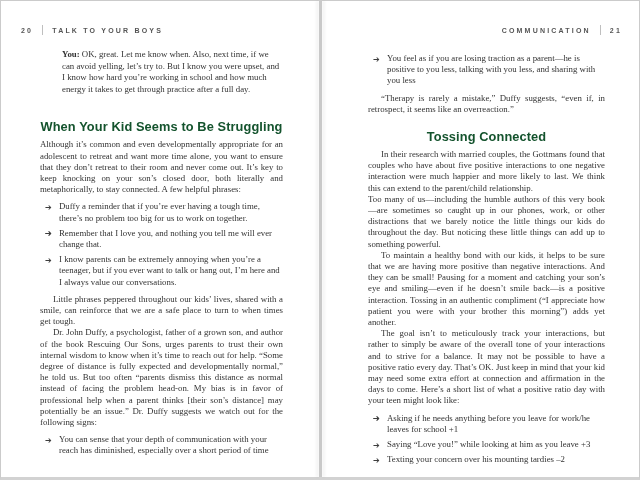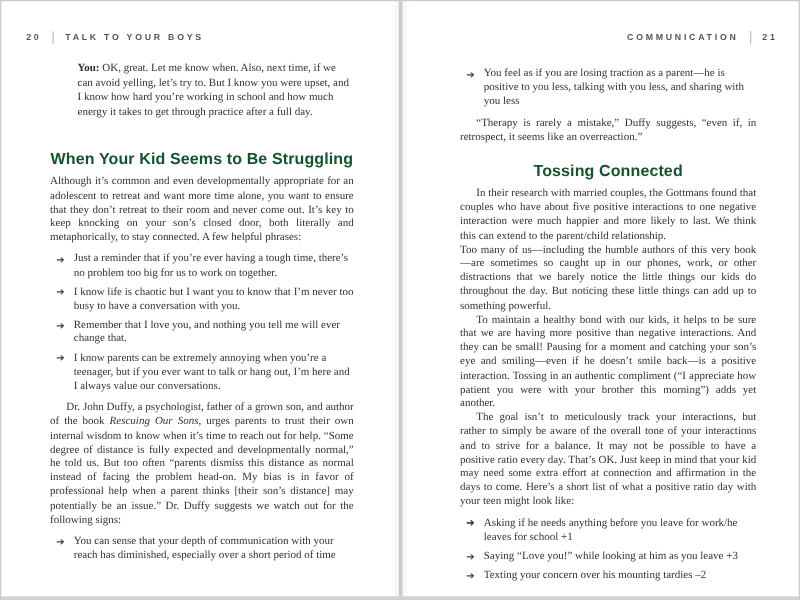--- a/index.html
+++ b/index.html
@@ -32,21 +32,21 @@
   .page.right .page-head { right:19px; }
   .head-sep { width:1px; height:10px; background:#bfbfbf; }
 
   .content { font-family:"Liberation Serif","DejaVu Serif",serif; color:#333333; }
 
   .dialogue {
     margin:0 0 10px 22px; padding-right:2px;
     font-size:8.8px; line-height:11.6px; text-align:left;
   }
   .seg-bold { font-weight:700; }
-  .seg-italic { font-style:italic; }
+  .seg-italic { }
 
   .section-heading {
     margin:24px 0 5px;
     font-family:"Liberation Sans","DejaVu Sans",sans-serif;
     font-size:12.8px; font-weight:700; color:#14532d; letter-spacing:0.1px;text-align:center;
   }
   .page.right .section-heading { margin-top:14px; }
 
   .para { margin:0; font-size:8.8px; line-height:11.2px; text-align:justify; }
   .para.indented { text-indent:13px; }
@@ -71,25 +71,26 @@
     <div class="page-head">
       <span>20</span>
       <span class="head-sep"></span>
       <span>TALK TO YOUR BOYS</span>
     </div>
     <div class="content">
         <p class="dialogue"><span class="seg-bold">You:</span><span class="seg"> OK, great. Let me know when. Also, next time, if we can avoid yelling, let’s try to. But I know you were upset, and I know how hard you’re working in school and how much energy it takes to get through practice after a full day.</span></p>
         <h2 class="section-heading">When Your Kid Seems to Be Struggling</h2>
         <p class="para"><span class="seg">Although it’s common and even developmentally appropriate for an adolescent to retreat and want more time alone, you want to ensure that they don’t retreat to their room and never come out. It’s key to keep knocking on your son’s closed door, both literally and metaphorically, to stay connected. A few helpful phrases:</span></p>
         <ul class="arrow-list">
-          <li><span class="arrow">➔</span><span><span class="seg">Just a reminder that if you’re ever having a tough time, there’s no problem too big for us to work on together.</span></span></li>
-          <li><span class="arrow">➔</span><span><span class="seg">I know life is chaotic but I want you to know that I’m never too busy to have a conversation with you.</span></span></li>
+          <li><span class="arrow">➔</span><span><span class="seg">Duffy a reminder that if you’re ever having a tough time, there’s no problem too big for us to work on together.</span></span></li>
+          <li><span class="arrow">➔</span></li>
           <li><span class="arrow">➔</span><span><span class="seg">Remember that I love you, and nothing you tell me will ever change that.</span></span></li>
           <li><span class="arrow">➔</span><span><span class="seg">I know parents can be extremely annoying when you’re a teenager, but if you ever want to talk or hang out, I’m here and I always value our conversations.</span></span></li>
         </ul>
+        <p class="para indented"><span class="seg">Little phrases peppered throughout our kids’ lives, shared with a smile, can reinforce that we are a safe place to turn to when times get tough.</span></p>
         <p class="para indented"><span class="seg">Dr. John Duffy, a psychologist, father of a grown son, and author of the book </span><span class="seg-italic">Rescuing Our Sons</span><span class="seg">, urges parents to trust their own internal wisdom to know when it’s time to reach out for help. “Some degree of distance is fully expected and developmentally normal,” he told us. But too often “parents dismiss this distance as normal instead of facing the problem head-on. My bias is in favor of professional help when a parent thinks [their son’s distance] may potentially be an issue.” Dr. Duffy suggests we watch out for the following signs:</span></p>
         <ul class="arrow-list">
           <li><span class="arrow">➔</span><span><span class="seg">You can sense that your depth of communication with your reach has diminished, especially over a short period of time</span></span></li>
         </ul>
       </div>
   </div>
 
   <div class="page right">
     <div class="page-head">
       <span>COMMUNICATION</span>

